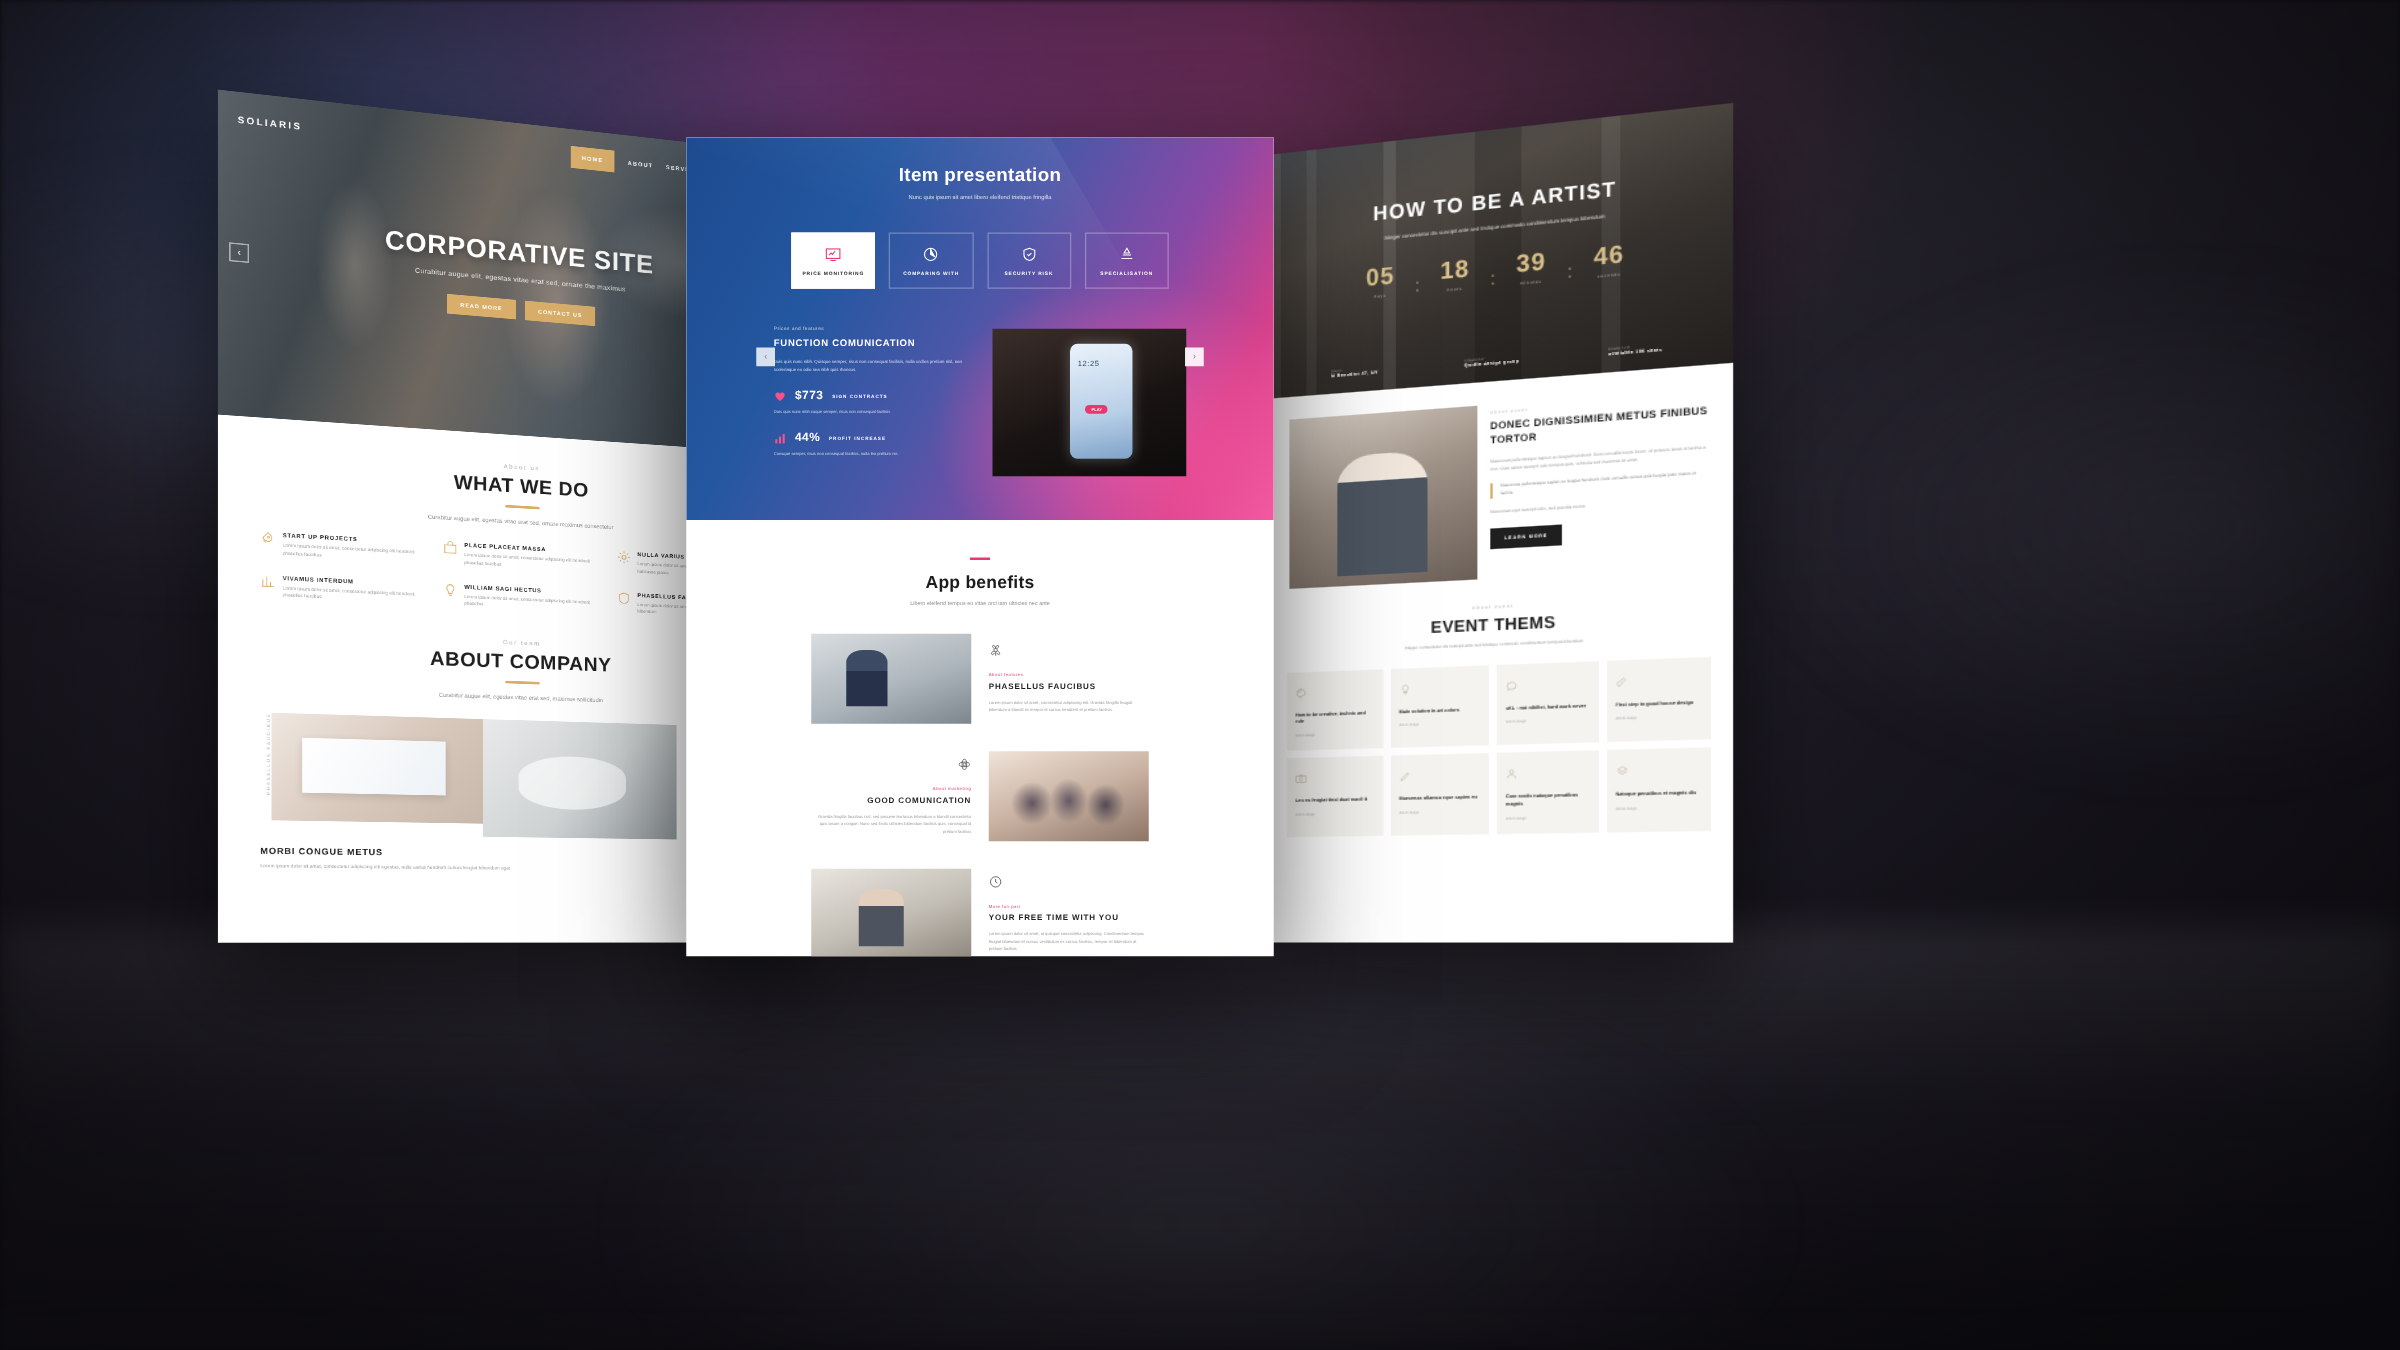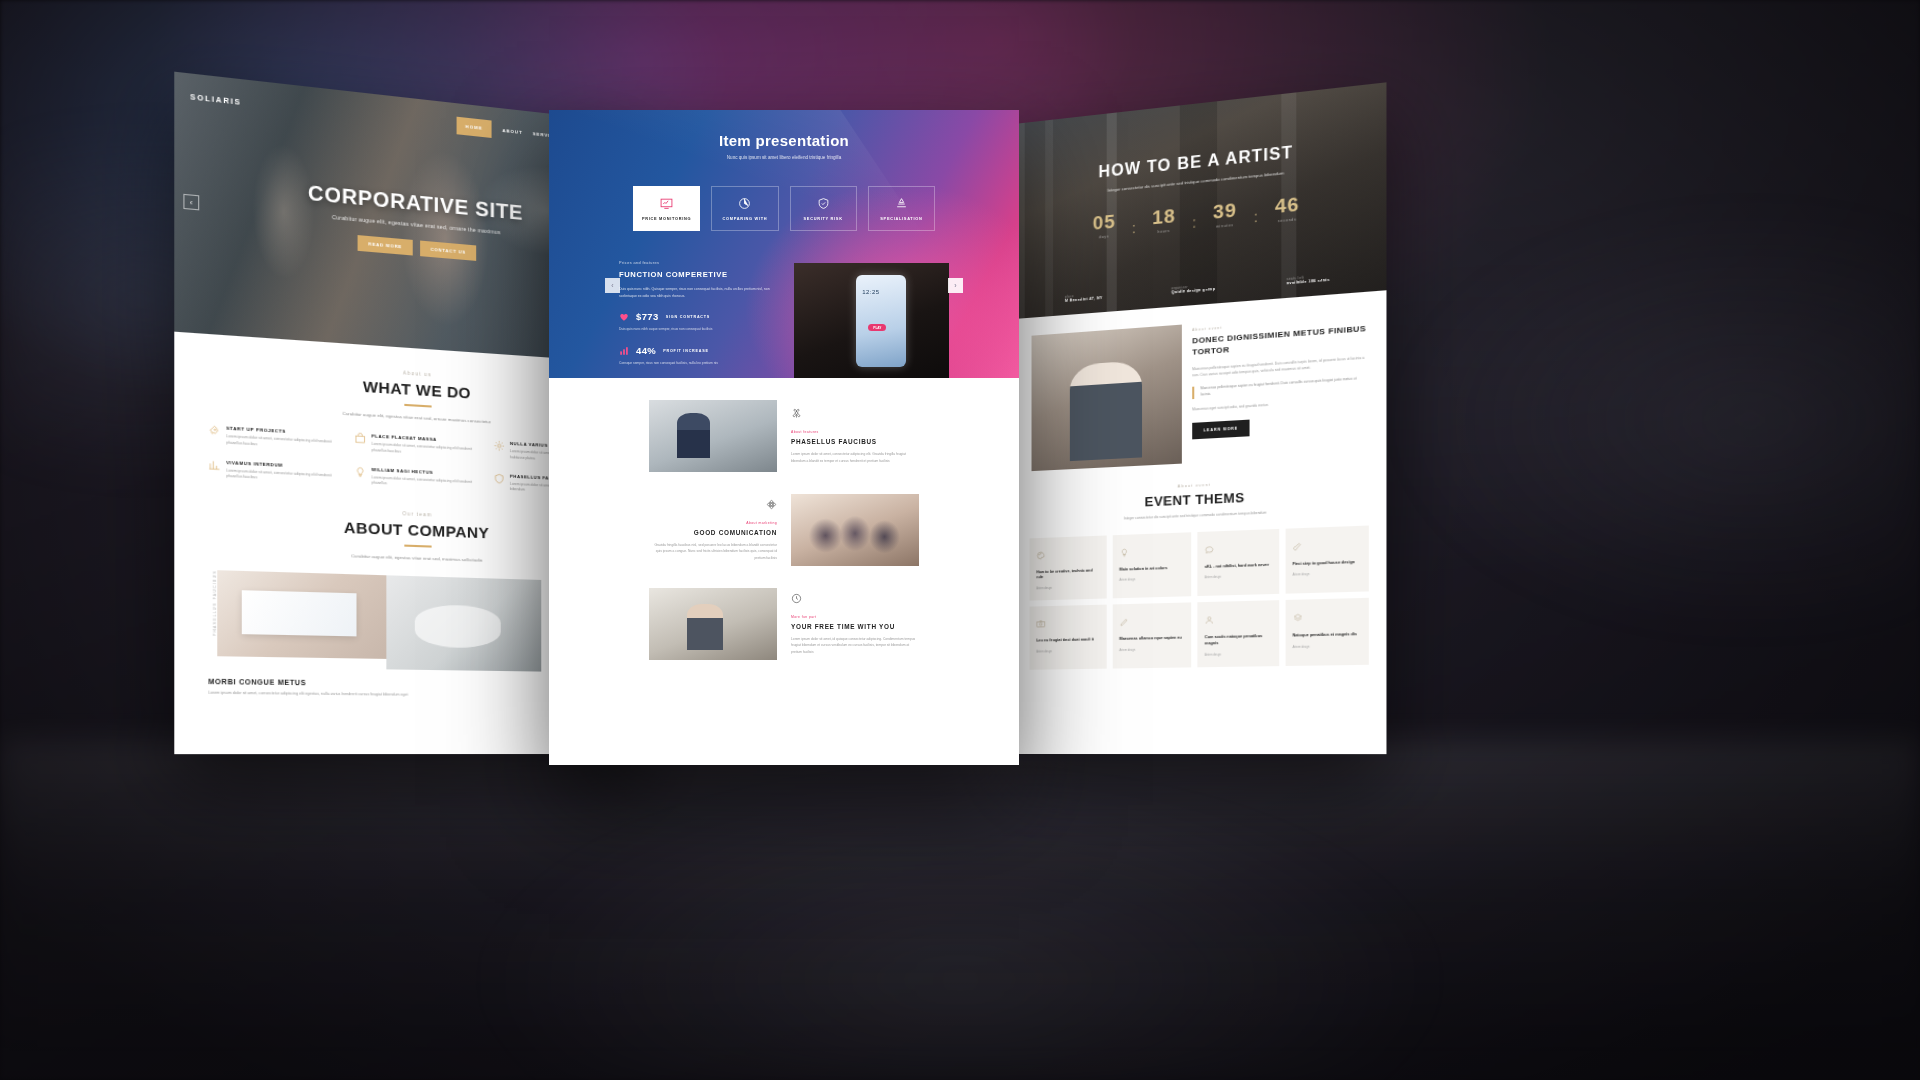--- a/index.html
+++ b/index.html
@@ -174,21 +174,21 @@
   .r-evh { font-size:13px; font-weight:800; color:#1f1f1f; letter-spacing:.4px; margin-top:4px; }
   .r-evd { color:#9a9a9a; font-size:3.4px; margin-top:6px; line-height:1.7; }
   .r-cards { display:grid; grid-template-columns:repeat(4,1fr); gap:6px; padding:12px 16px 0; }
   .r-card { background:#f5f3f0; padding:8px 7px 10px; min-height:58px; }
   .r-ci { width:9px; height:9px; color:#b7a98e; }
   .r-ct { font-size:3.8px; font-weight:800; color:#222; line-height:1.5; margin-top:6px; }
   .r-cm { font-size:2.8px; color:#a8a8a8; margin-top:5px; }
 
   
   .c-hero {
-    position:relative; height:268px;
+    position:relative; height:306px;
     background:
       linear-gradient(118deg, #1d4a8f 0%, #2357a0 26%, #4b57a8 48%, #8a49a6 70%, #d5408b 86%, #f25aa0 100%);
     overflow:hidden;
   }
   .c-hero::before{
     content:""; position:absolute; inset:0;
     background:linear-gradient(200deg, rgba(255,255,255,0.10) 0%, rgba(255,255,255,0) 38%);
     clip-path: polygon(0 0, 62% 0, 100% 100%, 0 100%);
   }
   .c-hero::after{
@@ -539,21 +539,21 @@
           <div class="lb">SPECIALISATION</div>
         </div>
       </div>
 
       <div class="c-nav l">‹</div>
       <div class="c-nav r">›</div>
 
       <div class="c-body">
         <div class="c-left">
           <div class="c-k">Prices and features</div>
-          <div class="c-h3">FUNCTION COMPERETIVE</div>
+          <div class="c-h3">FUNCTION COMUNICATION</div>
           <div class="c-p">Duis quis nunc nibh. Quisque semper, risus non consequat facilisis, nulla urcllos pretium nisl, non sceleriaque ex odio sea nibh quis rhoncus.</div>
 
           <div class="c-stat">
             <svg class="c-si" viewBox="0 0 24 24" fill="currentColor">
                 <path d="M12 21S3 14.7 3 8.9A4.9 4.9 0 0112 7a4.9 4.9 0 019 1.9C21 14.7 12 21 12 21z"></path>
               </svg>
             <div class="c-sv">$773</div>
             <div class="c-sl">SIGN CONTRACTS</div>
           </div>
           <div class="c-sp">Duis quis nunc nibh cuque semper, risus non consequat facilisis</div>
@@ -570,20 +570,25 @@
           <div class="c-sp">Consque semper, risus non consequat facilisis, nulla leo pretium nis</div>
         </div>
 
         <div class="c-phone">
           <div class="c-ptime">12:25</div>
           <div class="c-pbtn">PLAY</div>
         </div>
       </div>
     </div>
 
+    <div class="c-sec">
+      <div class="c-rule"></div>
+      <div class="c-h2">App benefits</div>
+      <div class="c-sub">Libero eleifend tempus eu vitae orci iam ultricies nec ante</div>
+    </div>
 
     <div class="c-ben">
       <div class="c-bimg one"></div>
       <div class="c-btxt">
         <svg class="c-bic" viewBox="0 0 24 24" fill="none" stroke="currentColor" stroke-width="1.2">
             <circle cx="12" cy="11" r="3"></circle>
             <path d="M12 8c0-3 2-5 4-5s2 3-1 5M12 8c0-3-2-5-4-5s-2 3 1 5M9 13c-3 1-5 3-4 5s4 1 5-2M15 13c3 1 5 3 4 5s-4 1-5-2M12 21v-7"></path>
           </svg>
         <div class="c-bk">About features</div>
         <div class="c-bh">PHASELLUS FAUCIBUS</div>

